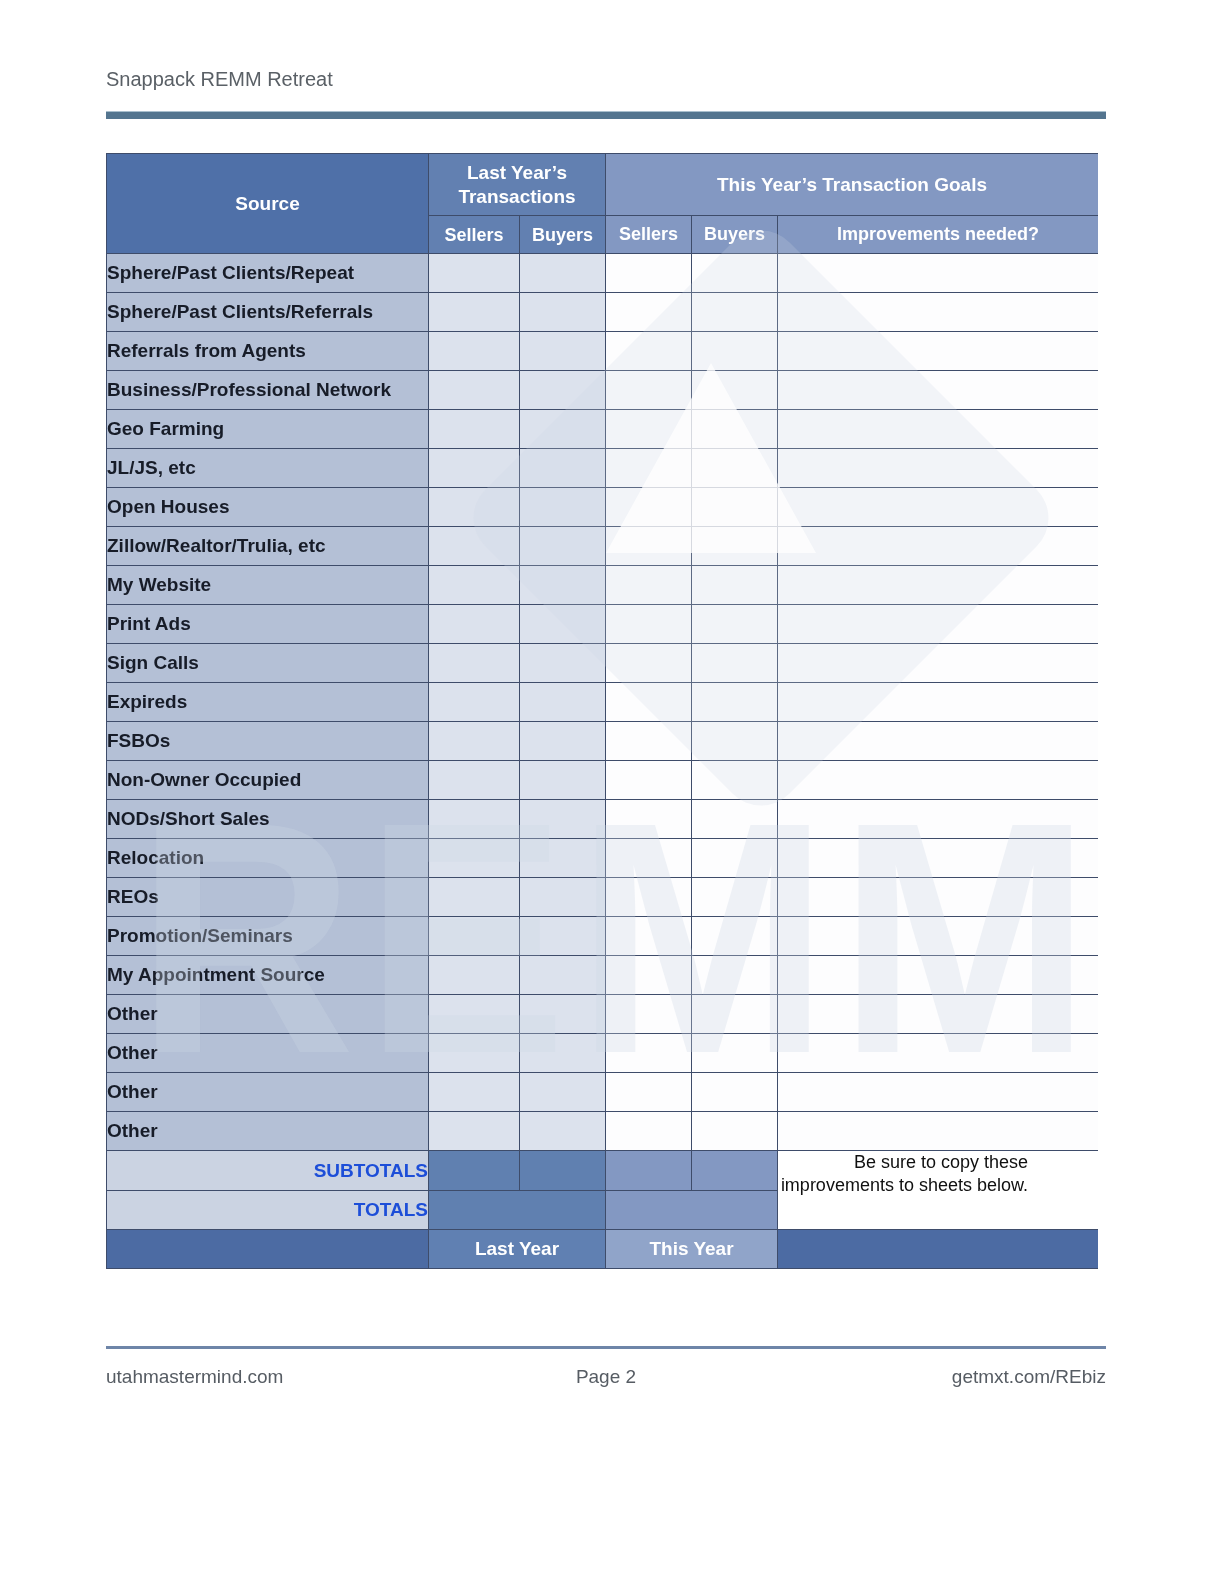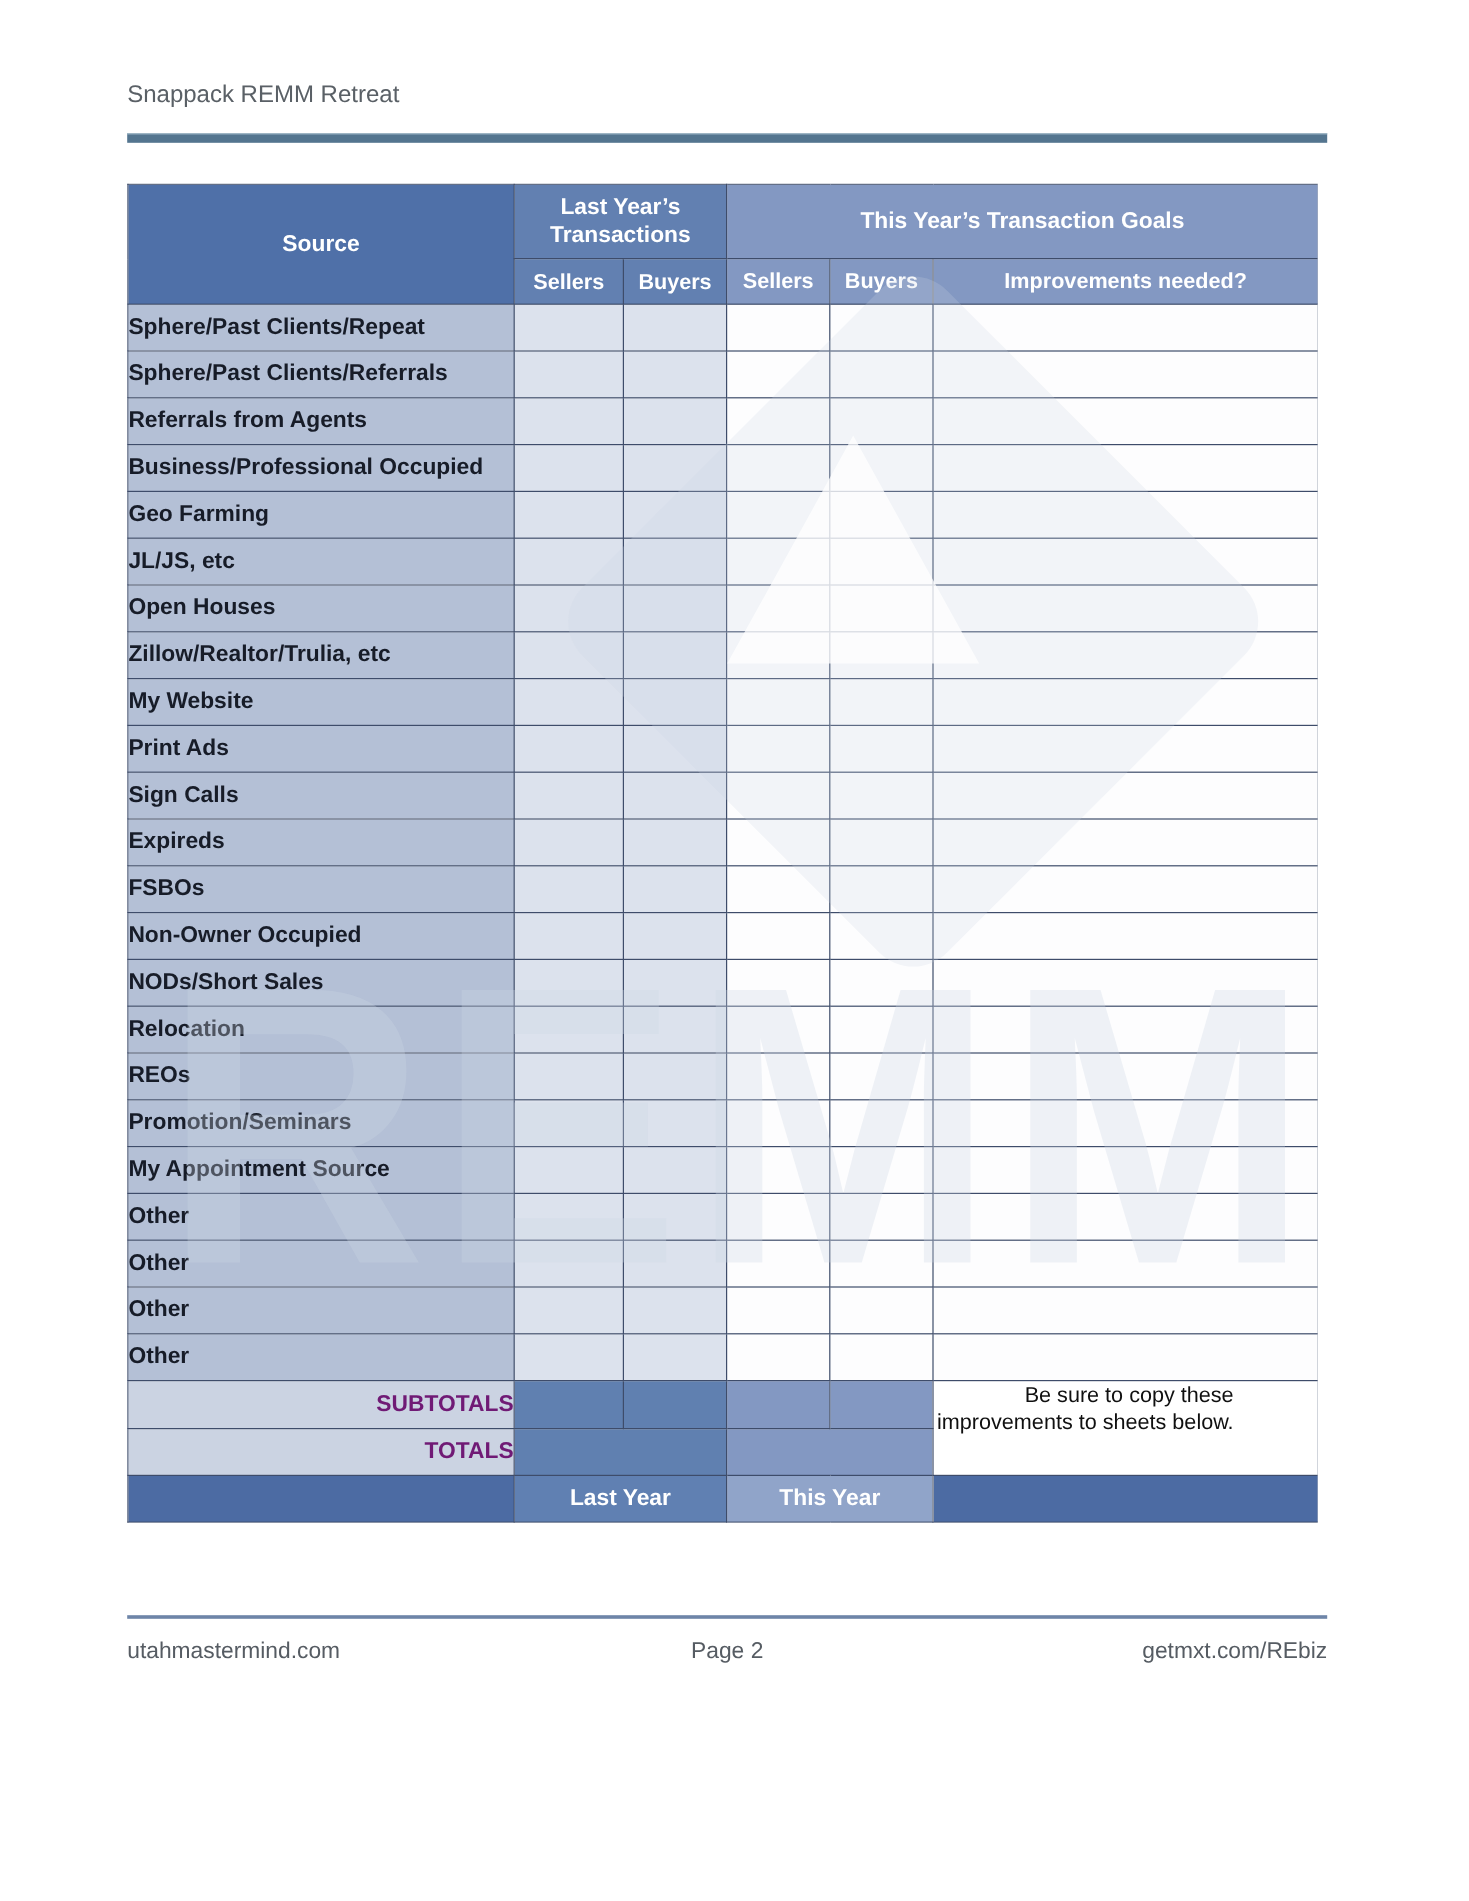--- a/index.html
+++ b/index.html
@@ -57,21 +57,21 @@
     text-align:left;padding-left:12px;
   }
   td.ly{background:#dce2ed;}
   td.ty{background:#fdfdfe;}
   td.imp{background:#fdfdfe;}
   tbody tr.data-row{height:39px;margin-left:18px;}
 
   tr.subtotals{height:40px;}
   tr.totals{height:39px;}
   td.sumlbl{
-    background:#cbd3e2;color:#701a75;font-weight:700;font-size:19px;
+    background:#cbd3e2;color:#1d4ed8;font-weight:700;font-size:19px;
     text-align:right;padding-right:10px;
   }
   td.block-ly{background:#6080b0;}
   td.block-ty{background:#8398c2;}
   td.note{
     background:#ffffff;color:#101010;font-size:18px;line-height:23px;
     vertical-align:top;text-align:right;padding:8px 12px 0 12px;
   }
   td.note .note-inner{display:block;max-width:250px;}
 
@@ -171,21 +171,21 @@
           </tr>
           <tr class="data-row">
             <td class="lbl">Referrals from Agents</td>
             <td class="ly"></td>
             <td class="ly"></td>
             <td class="ty"></td>
             <td class="ty"></td>
             <td class="imp"></td>
           </tr>
           <tr class="data-row">
-            <td class="lbl">Business/Professional Occupied</td>
+            <td class="lbl">Business/Professional Network</td>
             <td class="ly"></td>
             <td class="ly"></td>
             <td class="ty"></td>
             <td class="ty"></td>
             <td class="imp"></td>
           </tr>
           <tr class="data-row">
             <td class="lbl">Geo Farming</td>
             <td class="ly"></td>
             <td class="ly"></td>

